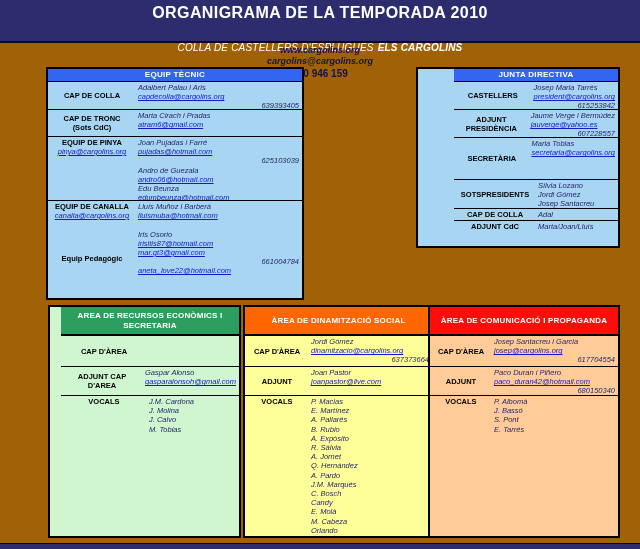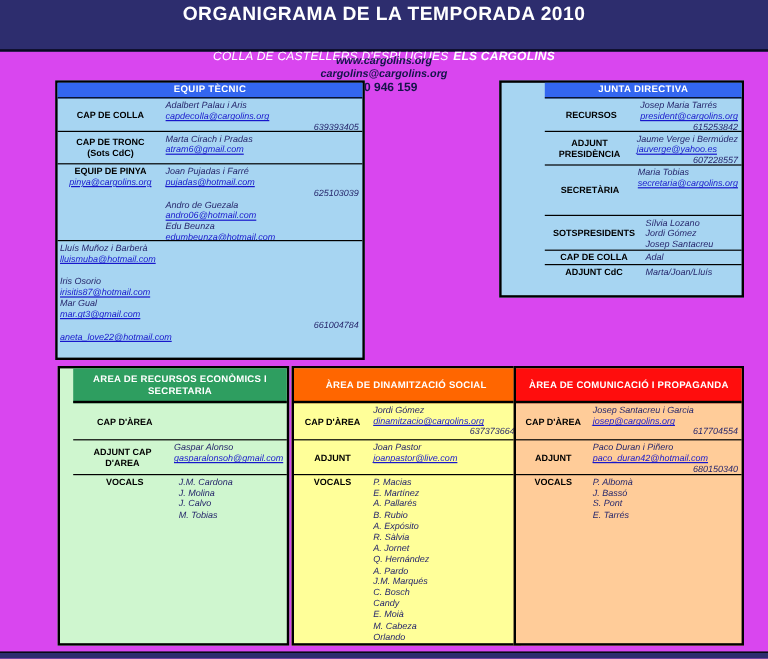--- a/index.html
+++ b/index.html
@@ -1,16 +1,16 @@
 <!DOCTYPE html>
 <html><head>
 <meta charset="utf-8">
 <style>
   html,body{margin:0;padding:0;}
-  .page{position:relative;width:640px;height:549px;background:#d946ef;overflow:hidden;
+  .page{position:relative;width:640px;height:549px;background:#a16207;overflow:hidden;
         font-family:"Liberation Sans",sans-serif;}
   
   .title-band{position:absolute;top:0;left:0;right:0;height:41px;background:#2D2D6E;
               border-bottom:2px solid #0A0A22;text-align:center;color:#fff;}
   .title{font-size:16px;font-weight:bold;margin-top:4px;letter-spacing:.4px;}
   .subtitle{font-size:10px;font-style:italic;margin-top:20px;letter-spacing:.2px;}
   .subtitle b{margin-left:4px;}
   
   .contact{position:absolute;top:45px;left:0;right:0;text-align:center;color:#14144A;}
   .c-web{font-size:9px;font-weight:bold;font-style:italic;line-height:11px;}
@@ -104,39 +104,43 @@
           <div class="ln ln-name">Joan Pujadas i Farré</div>
           <div class="ln ln-link">pujadas@hotmail.com</div>
           <div class="ln ln-phone">625103039</div>
           <div class="ln ln-name">Andro de Guezala</div>
           <div class="ln ln-link">andro06@hotmail.com</div>
           <div class="ln ln-name">Edu Beunza</div>
           <div class="ln ln-link">edumbeunza@hotmail.com</div>
         </div>
     </div>
     <div class="trow t3">
+      <div class="lbl">
+        <div>EQUIP DE CANALLA</div>
+        <div class="lbl-link">canalla@cargolins.org</div>
+        <div class="lbl-ped">Equip Pedagògic</div>
+      </div>
       <div class="val">
           <div class="ln ln-name">Lluís Muñoz i Barberà</div>
           <div class="ln ln-link">lluismuba@hotmail.com</div>
           <div class="ln ln-gap"></div>
           <div class="ln ln-name">Iris Osorio</div>
           <div class="ln ln-link">irisitis87@hotmail.com</div>
-          <div class="ln ln-name">Mar Gual</div>
           <div class="ln ln-link">mar.gt3@gmail.com</div>
           <div class="ln ln-phone">661004784</div>
           <div class="ln ln-link">aneta_love22@hotmail.com</div>
         </div>
     </div>
   </div>
 
   <div class="panel p-junta">
     <div class="panel-h">JUNTA DIRECTIVA</div>
     <div class="trow j0">
       <div class="lbl c">
-        <div>RECURSOS</div>
+        <div>CASTELLERS</div>
       </div>
       <div class="val">
           <div class="ln ln-name">Josep Maria Tarrés</div>
           <div class="ln ln-link">president@cargolins.org</div>
           <div class="ln ln-phone">615253842</div>
         </div>
     </div>
     <div class="trow j1">
       <div class="lbl c">
         <div>ADJUNT PRESIDÈNCIA</div>

